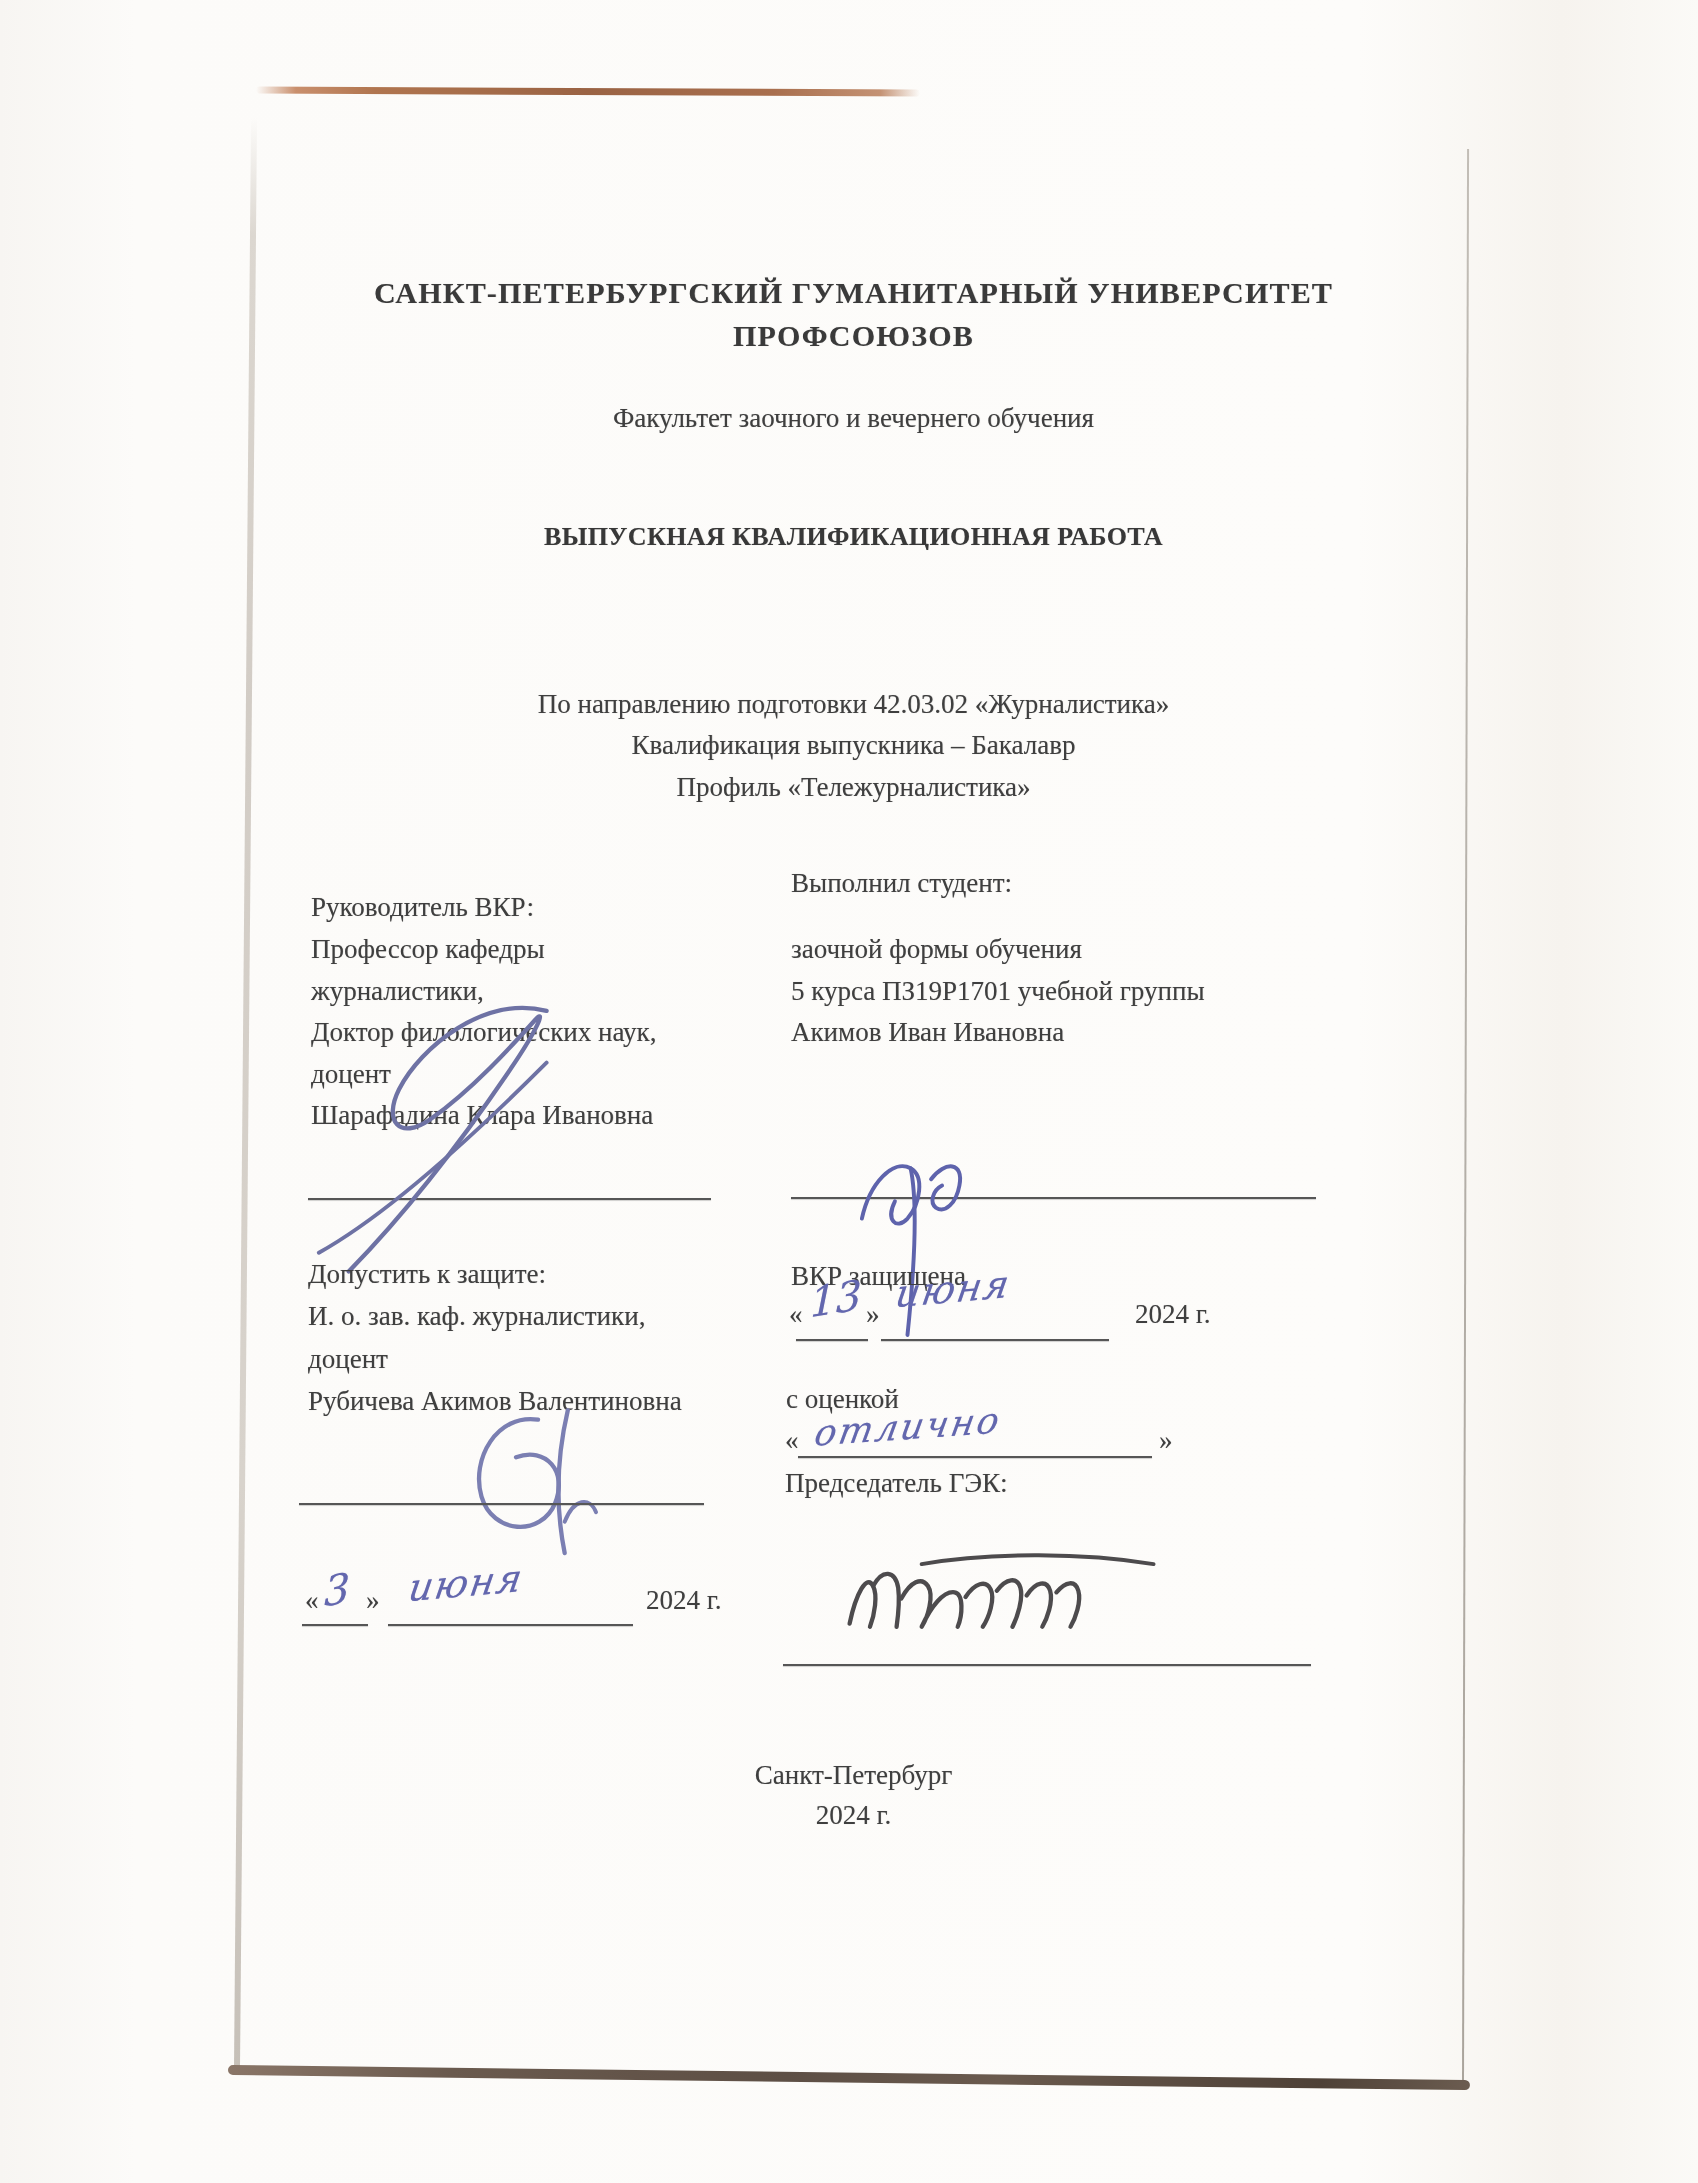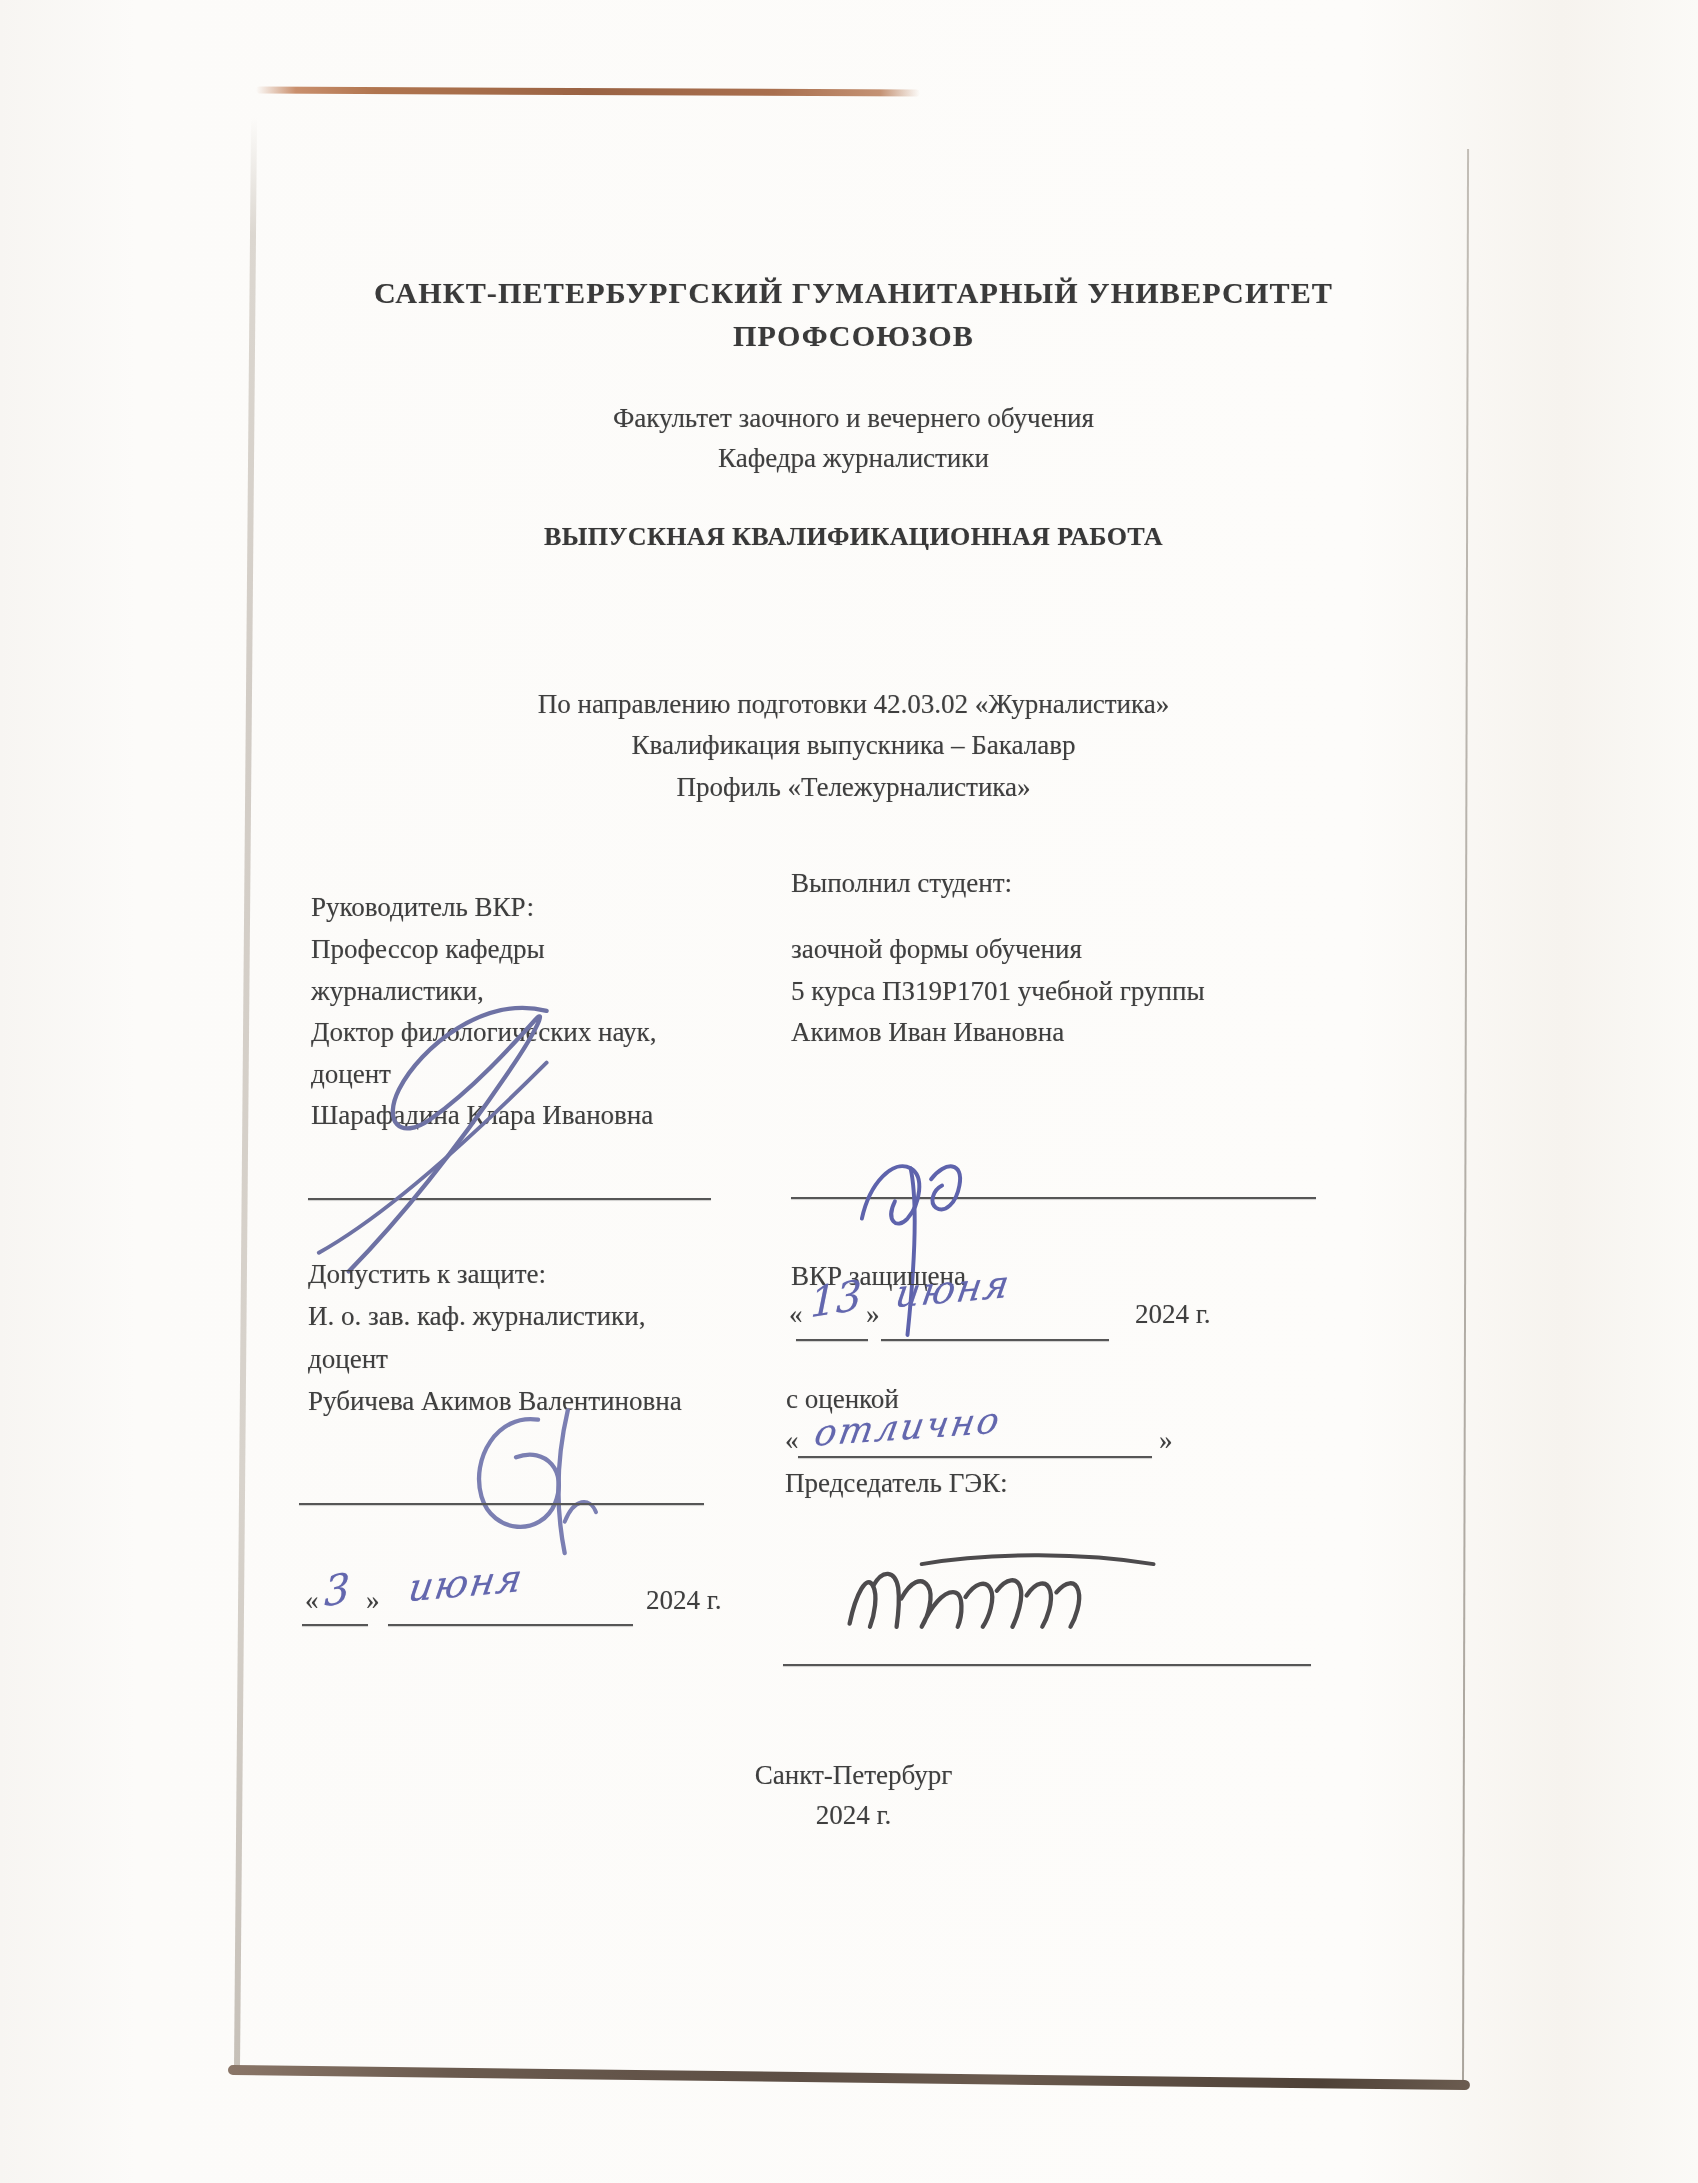--- a/index.html
+++ b/index.html
@@ -45,21 +45,20 @@
   <div class="edge" style="left:234px;top:118px;width:5.5px;height:1950px;transform:rotate(0.5deg);transform-origin:bottom center;
               background:linear-gradient(180deg, rgba(217,212,205,0) 0%, #dcd7d0 6%, #d2ccc5 30%, #d8d3cc 70%, #c6c0b8 100%);"></div>
   <div class="edge" style="left:1462px;top:149px;width:2.4px;height:1936px;transform:rotate(0.15deg);transform-origin:bottom center;
               background:linear-gradient(180deg, #c2bdb6 0%, #b4afa8 50%, #aaa49c 100%);"></div>
   <div class="edge" style="left:228px;top:2065px;width:1242px;height:10.2px;border-radius:5.5px;transform:rotate(0.7deg);transform-origin:left center;
               background:linear-gradient(90deg, #8a7668 0%, #6a5a4e 18%, #5d4f45 45%, #6a5a4e 62%, #4e4137 88%, #6b5c50 100%);"></div>
 
   <div class="abs center-line print h-univ" style="top:276px;">САНКТ-ПЕТЕРБУРГСКИЙ ГУМАНИТАРНЫЙ УНИВЕРСИТЕТ</div>
   <div class="abs center-line print h-univ" style="top:319px;">ПРОФСОЮЗОВ</div>
   <div class="abs center-line print h-fac" style="top:403px;">Факультет заочного и вечернего обучения</div>
-  <div class="abs center-line print h-fac" style="top:443px;">Кафедра журналистики</div>
 
   <div class="abs center-line print h-work" style="top:522px;">ВЫПУСКНАЯ КВАЛИФИКАЦИОННАЯ РАБОТА</div>
 
   <div class="abs center-line print h-dir" style="top:689px;">По направлению подготовки 42.03.02 «Журналистика»</div>
   <div class="abs center-line print h-dir" style="top:730px;">Квалификация выпускника – Бакалавр</div>
   <div class="abs center-line print h-dir" style="top:772px;">Профиль «Тележурналистика»</div>
 
   <div class="abs print col-text" style="left:311px;top:892px;">Руководитель ВКР:</div>
   <div class="abs print col-text" style="left:311px;top:934px;">Профессор кафедры</div>
   <div class="abs print col-text" style="left:311px;top:976px;">журналистики,</div>

